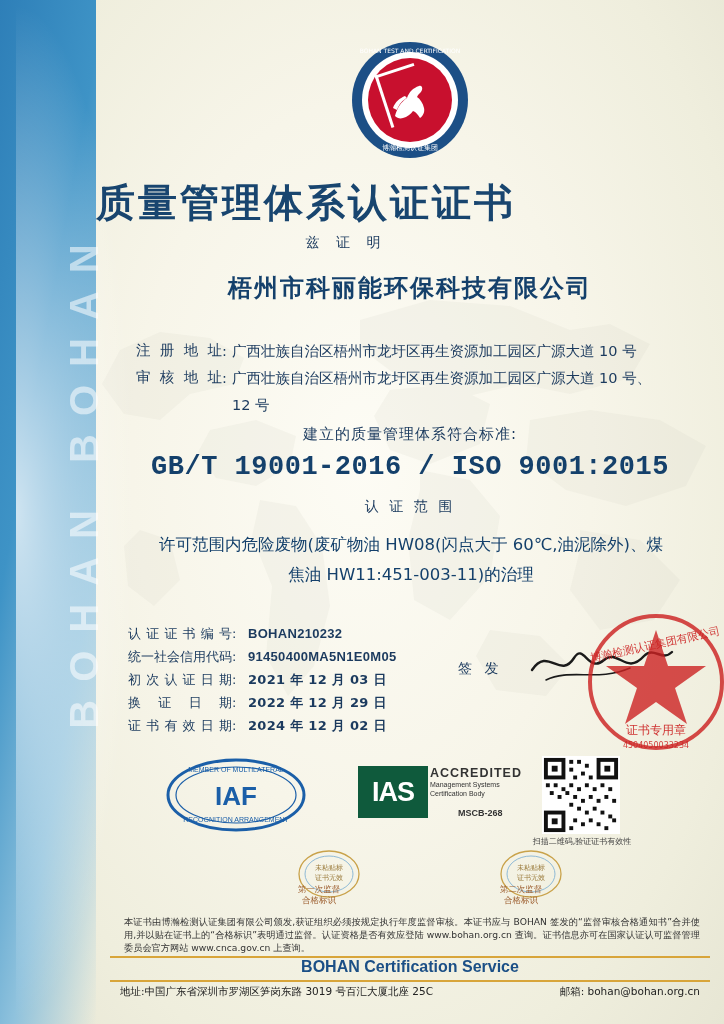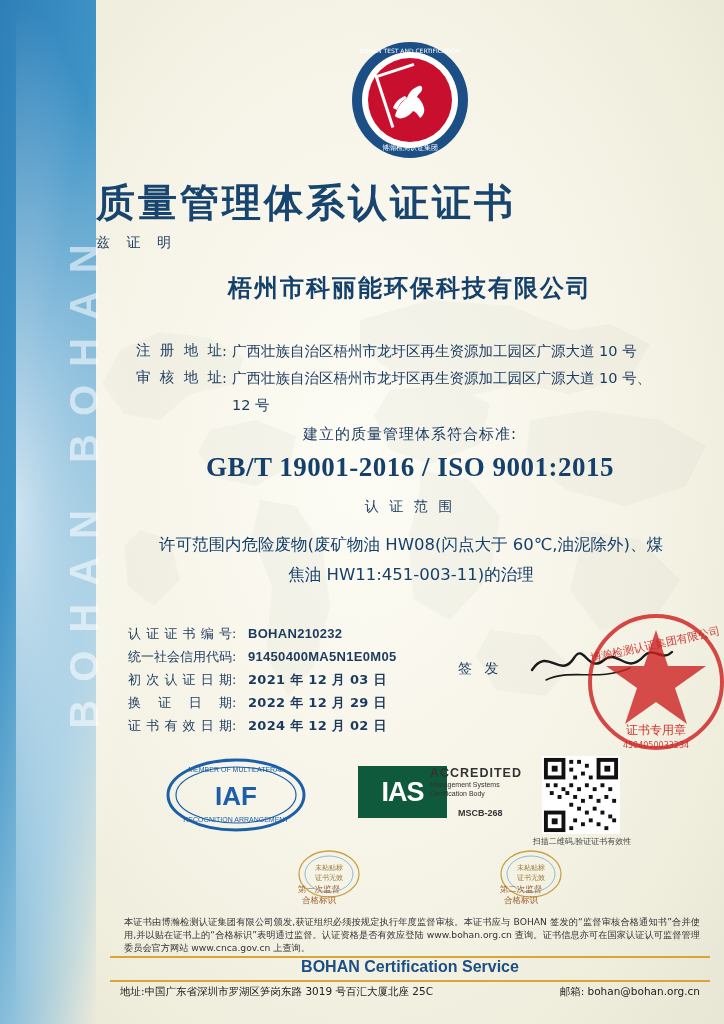--- a/index.html
+++ b/index.html
@@ -70,21 +70,21 @@
     font-size:7px;color:#fff;
   }
 
   
   .title{
     position:absolute;top:176px;left:0;width:628px;text-align:left;
     font-size:39px;font-weight:bold;color:#18456f;letter-spacing:3px;
     font-family:"DejaVu Sans",sans-serif;
   }
   .subtitle{
-    position:absolute;top:234px;left:0;width:500px;
+    position:absolute;top:234px;left:0;width:500px;text-align:center;
     font-size:14px;color:#1b3a5e;letter-spacing:6px;
   }
   .company{
     position:absolute;top:272px;left:0;width:628px;text-align:center;
     font-size:24px;font-weight:bold;color:#14406b;letter-spacing:2px;
   }
   .addr-block{
     position:absolute;top:338px;left:40px;width:560px;
     font-size:14.5px;color:#1b3a5e;line-height:27px;
   }
@@ -97,21 +97,21 @@
   .addr-colon{flex:0 0 10px;}
   .addr-val{flex:1 1 auto;}
   .addr-cont{padding-left:96px;}
   .std-line{
     position:absolute;top:425px;left:0;width:628px;text-align:center;
     font-size:15px;color:#1b3a5e;letter-spacing:1px;
   }
   .std-code{
     position:absolute;top:452px;left:0;width:628px;text-align:center;
     font-size:27px;font-weight:bold;color:#14406b;letter-spacing:.5px;
-    font-family:Liberation Serif, serif;
+    font-family:Liberation Mono, monospace;
   }
   .scope-label{
     position:absolute;top:498px;left:0;width:628px;text-align:center;
     font-size:14px;color:#1b3a5e;letter-spacing:3px;
   }
   .scope-text{
     position:absolute;top:530px;left:60px;width:510px;text-align:center;
     font-size:16.5px;color:#14406b;line-height:30px;
   }
 
@@ -139,21 +139,21 @@
   }
 
   
   .iaf{
     position:absolute;top:758px;left:70px;width:140px;height:74px;
   }
   .ias{
     position:absolute;top:760px;left:262px;width:170px;height:74px;
   }
   .ias-box{
-    position:absolute;left:0;top:6px;width:89px;height:52px;background:#0f5a3c;
+    position:absolute;left:0;top:6px;width:70px;height:52px;background:#0f5a3c;
     color:#fff;font-size:27px;font-weight:bold;display:flex;align-items:center;
     justify-content:center;font-family:"Liberation Sans",sans-serif;letter-spacing:-1px;
   }
   .ias-acc{
     position:absolute;left:72px;top:6px;font-size:12.5px;font-weight:bold;color:#333;
     letter-spacing:1px;font-family:"Liberation Sans",sans-serif;
   }
   .ias-sub{
     position:absolute;left:72px;top:21px;font-size:7px;color:#333;line-height:8.5px;
     font-family:"Liberation Sans",sans-serif;

